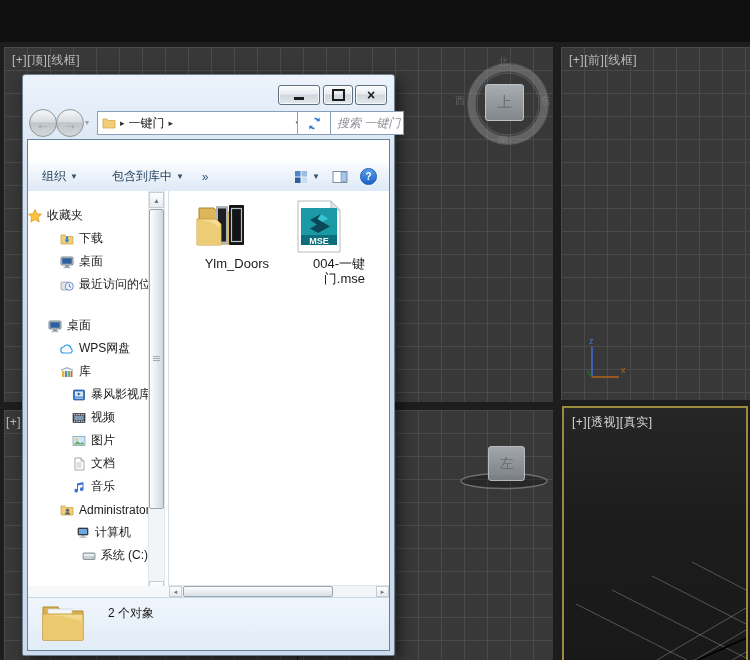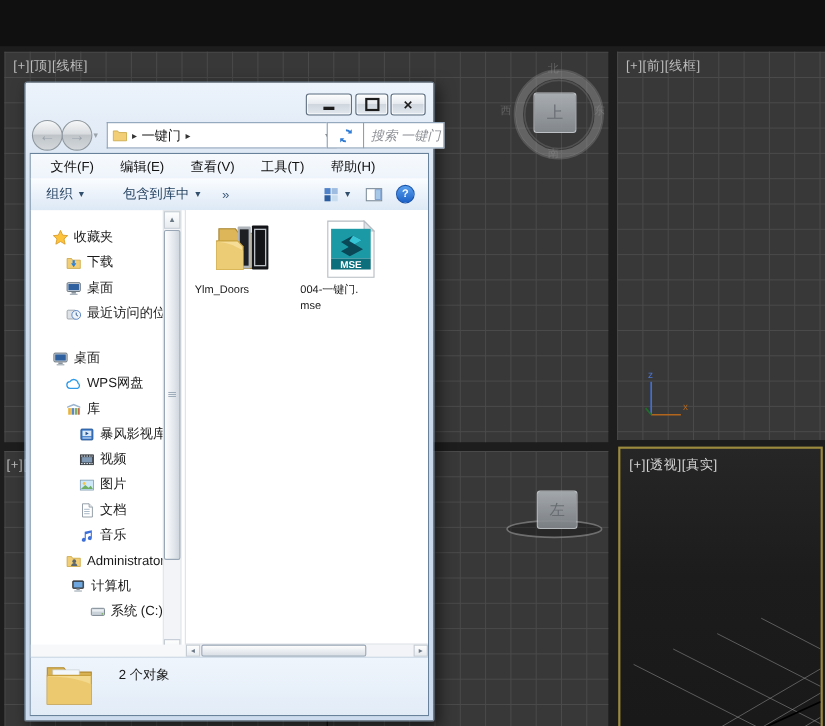--- a/index.html
+++ b/index.html
@@ -94,23 +94,23 @@
   .sb-arrow{position:absolute;left:0;width:15px;height:16px;display:flex;align-items:center;justify-content:center;
             font-size:7px;color:#6b7886;background:linear-gradient(180deg,#fefefe,#e7ebef);border:1px solid #c5ccd4;box-sizing:border-box;}
   .sb-up{top:0;}
   .sb-down{bottom:0;}
   .sb-thumb{position:absolute;left:0;top:17px;width:15px;height:300px;border:1px solid #98a6b5;border-radius:2px;
             background:linear-gradient(90deg,#fdfdfd,#e3e8ee 60%,#cfd6dd);box-sizing:border-box;}
   .sb-thumb::after{content:"";position:absolute;left:3px;right:3px;top:50%;height:5px;margin-top:-3px;
             background:repeating-linear-gradient(180deg,#9fadbb 0 1px,transparent 1px 2px);}
   .pane-divider{position:absolute;left:140px;top:0;bottom:0;width:1px;background:#d9dee4;}
   .content{position:absolute;left:141px;top:0;right:0;bottom:12px;background:#fff;}
-  .file-item{position:absolute;top:6px;width:92px;text-align:left;cursor:default;}
+  .file-item{position:absolute;top:6px;width:92px;text-align:right;cursor:default;}
   .file-icon{height:56px;display:flex;align-items:flex-end;justify-content:center;}
-  .file-label{display:inline-block;margin-top:3px;font-size:10px;line-height:15px;color:#1a1a1a;max-width:84px;word-break:break-all;}
+  .file-label{display:inline-block;margin-top:3px;font-size:13px;line-height:15px;color:#1a1a1a;max-width:84px;word-break:break-all;}
   .file-item:nth-child(2) .file-label{max-width:60px;}
   .hscroll{position:absolute;left:141px;right:0;bottom:0;height:12px;background:#f2f4f7;border-top:1px solid #e2e6ea;}
   .hs-arrow{position:absolute;top:0;width:13px;height:11px;display:flex;align-items:center;justify-content:center;
             font-size:7px;color:#6b7886;background:linear-gradient(180deg,#fefefe,#e7ebef);border:1px solid #c5ccd4;box-sizing:border-box;}
   .hs-left{left:0;}
   .hs-right{right:0;}
   .hs-thumb{position:absolute;left:14px;top:0;width:150px;height:11px;border:1px solid #98a6b5;border-radius:2px;
             background:linear-gradient(180deg,#fdfdfd,#d9dfe6);box-sizing:border-box;}
   .tree-hscroll-gap{position:absolute;left:0;bottom:0;width:141px;height:12px;background:#f6f8fa;}
 
@@ -214,27 +214,20 @@
           <path d="M2.4 14.4v-4h4z" fill="#2f7cd6"></path>
         </svg>
       </div>
       <div class="search">
         <span class="search-text">搜索 一键门</span>
       </div>
     </div>
 
     <div class="client">
 
-      <div class="menu-row">
-        <span class="menu-item">文件(F)</span>
-        <span class="menu-item">编辑(E)</span>
-        <span class="menu-item">查看(V)</span>
-        <span class="menu-item">工具(T)</span>
-        <span class="menu-item">帮助(H)</span>
-      </div>
 
       <div class="toolbar">
         <div class="tb-btn" style="margin-left:6px;">
           <span>组织</span>
           <span class="tb-arrow">▼</span>
         </div>
         <div class="tb-btn" style="margin-left:18px;">
           <span>包含到库中</span>
           <span class="tb-arrow">▼</span>
         </div>
@@ -256,21 +249,21 @@
             </svg>
           </div>
           <div class="help-circle">
             <span>?</span>
           </div>
         </div>
       </div>
 
       <div class="main">
         <div class="tree">
-            <div class="tree-row" style="padding-left: 20px;">
+            <div class="tree-row" style="">
               <span class="tree-icon">
                 <svg viewBox="0 0 14 14">
                   <polygon points="7,0.5 9,4.8 13.5,5.2 10.2,8.2 11.2,13 7,10.6 2.8,13 3.8,8.2 0.5,5.2 5,4.8" fill="#fdc33b" stroke="#d89c27" stroke-width=".8"></polygon>
                 </svg>
               </span>
               <span class="tree-label">收藏夹</span>
             </div>
             <div class="tree-row" style="padding-left: 32px;">
               <span class="tree-icon">
                 <svg viewBox="0 0 14 14">
@@ -400,21 +393,21 @@
             <div class="tree-row" style="padding-left: 32px;">
               <span class="tree-icon">
                 <svg viewBox="0 0 14 14">
                   <path d="M1 3h4l1 1.5h7V12H1z" fill="#f2cf76" stroke="#c9a23f" stroke-width=".7"></path>
                   <circle cx="7.5" cy="7.2" r="1.7" fill="#5b6770"></circle>
                   <path d="M4.6 11.6c.3-1.8 1.5-2.7 2.9-2.7s2.6.9 2.9 2.7z" fill="#5b6770"></path>
                 </svg>
               </span>
               <span class="tree-label">Administrator</span>
             </div>
-            <div class="tree-row" style="padding-left: 36px;">
+            <div class="tree-row" style="padding-left: 48px;">
               <span class="tree-icon">
                 <svg viewBox="0 0 14 14">
                   <rect x="2" y="2" width="10" height="7" rx=".8" fill="#3d4750" stroke="#222" stroke-width=".6"></rect>
                   <rect x="3" y="3" width="8" height="5" fill="#6fa8e0"></rect>
                   <rect x="5.5" y="9" width="3" height="1.6" fill="#8a949d"></rect>
                   <rect x="3.5" y="10.6" width="7" height="1.4" fill="#b9c2ca"></rect>
                 </svg>
               </span>
               <span class="tree-label">计算机</span>
             </div>

